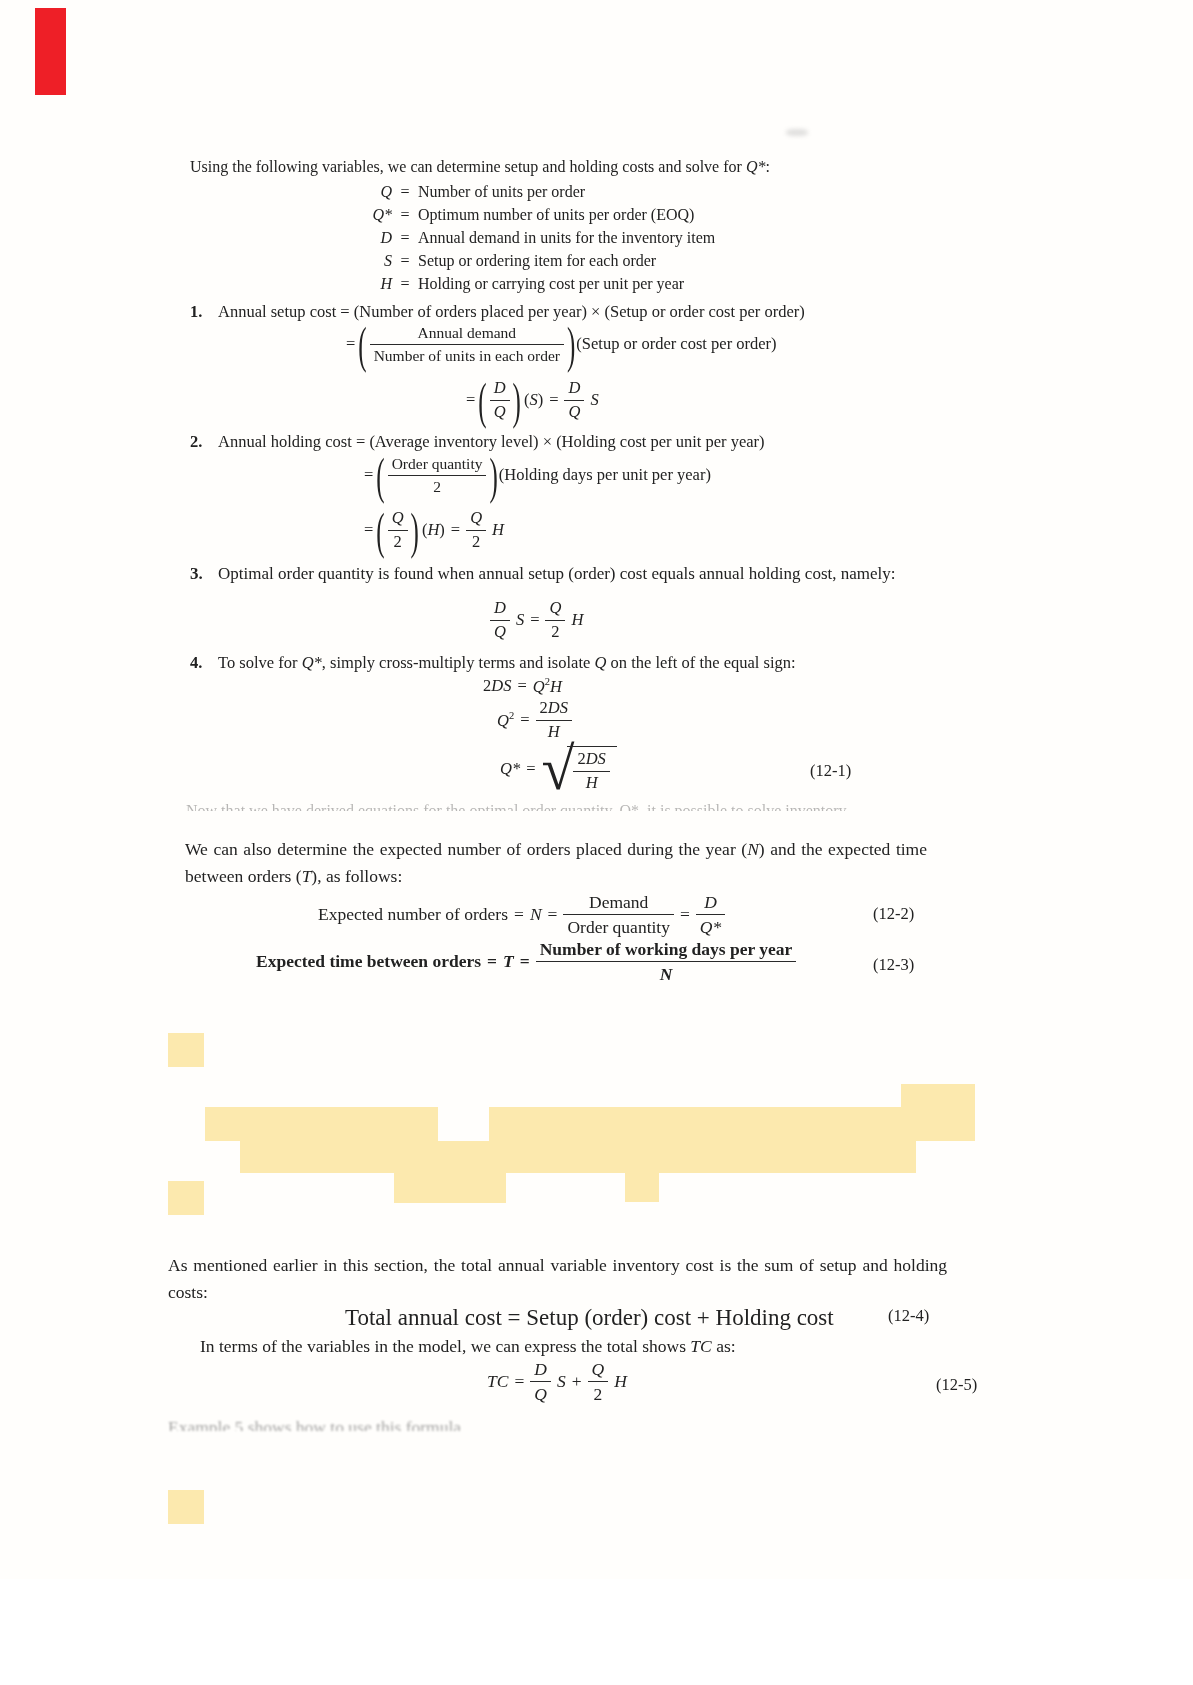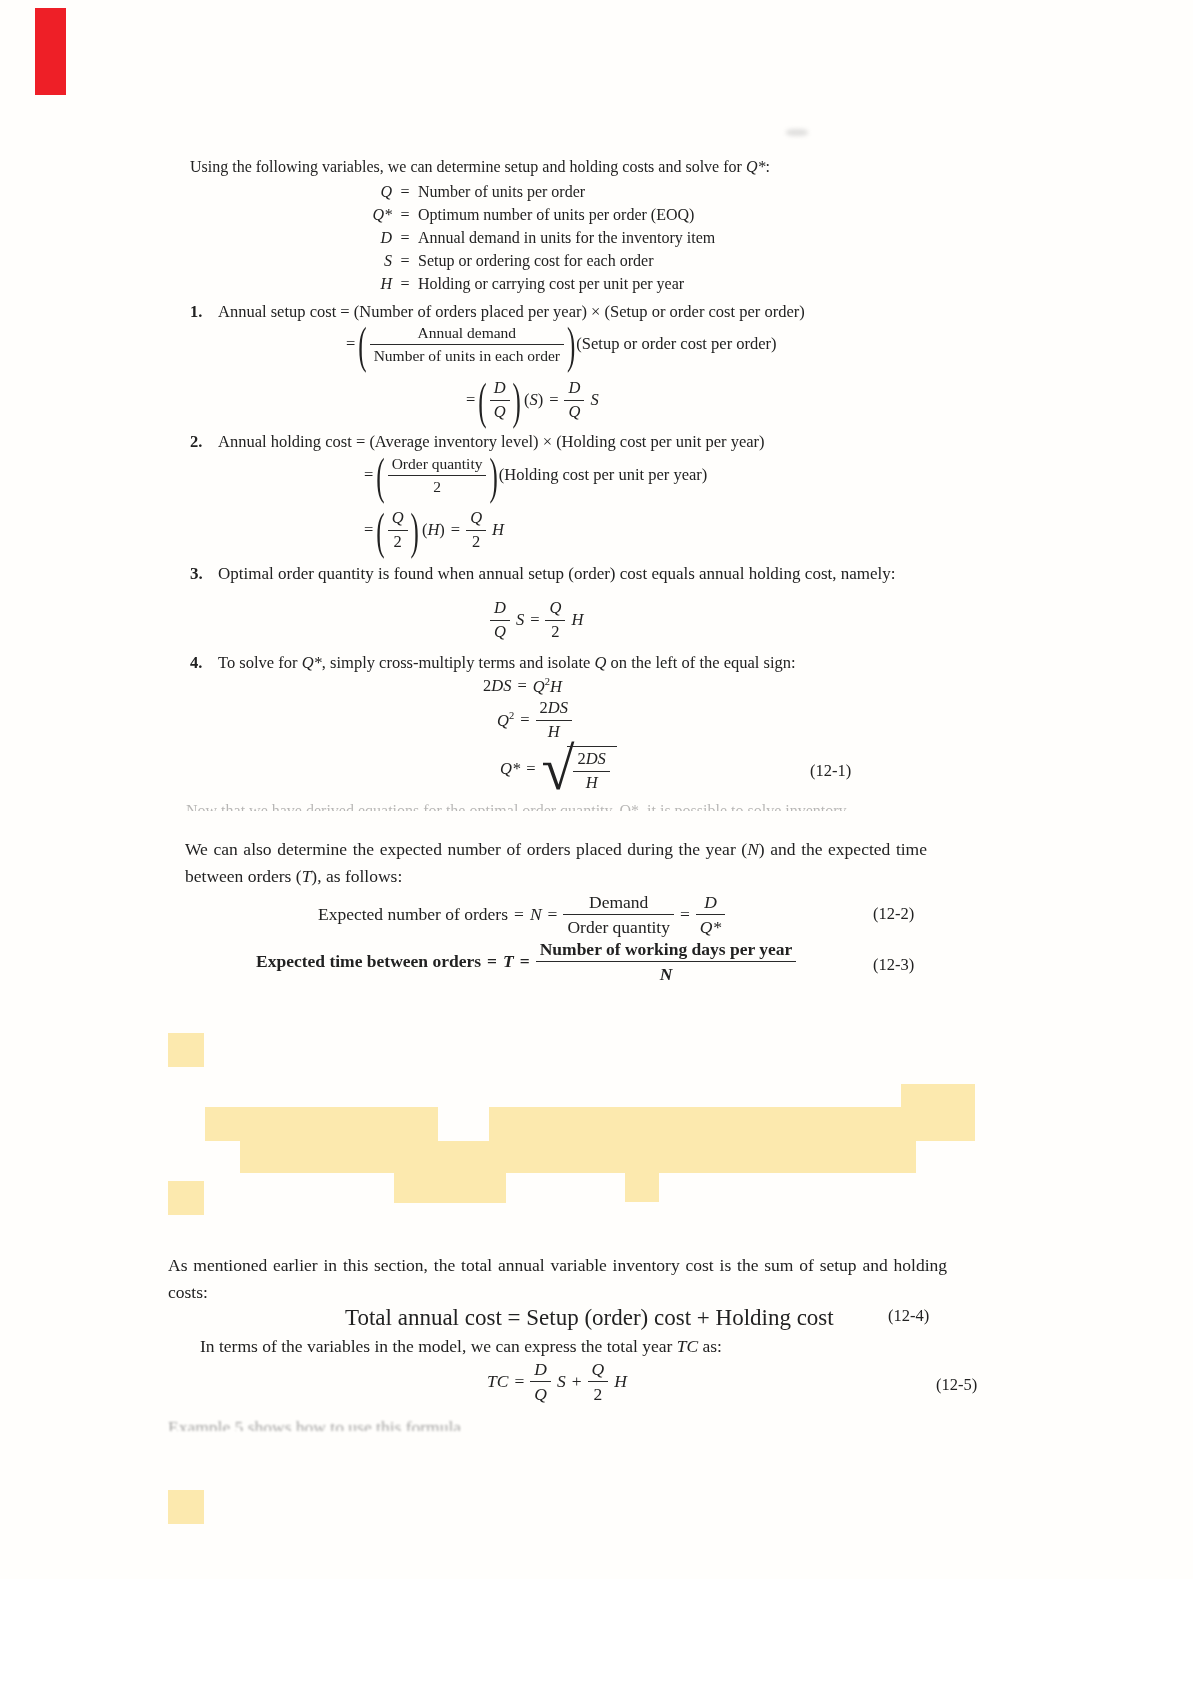--- a/index.html
+++ b/index.html
@@ -65,21 +65,21 @@
       <span class="var-def">Optimum number of units per order (EOQ)</span>
     </div>
     <div class="var-row">
       <span class="var-sym mi">D</span>
       <span class="var-eq">=</span>
       <span class="var-def">Annual demand in units for the inventory item</span>
     </div>
     <div class="var-row">
       <span class="var-sym mi">S</span>
       <span class="var-eq">=</span>
-      <span class="var-def">Setup or ordering cost for each order</span>
+      <span class="var-def">Setup or ordering item for each order</span>
     </div>
     <div class="var-row">
       <span class="var-sym mi">H</span>
       <span class="var-eq">=</span>
       <span class="var-def">Holding or carrying cost per unit per year</span>
     </div>
   </div>
 
   <div class="abs item" style="left:190px;top:300px;width:760px;">
     <span class="marker">1.</span>
@@ -120,21 +120,21 @@
   </div>
 
   <div class="abs meq" style="left:364px;top:455px;">
     <span>=</span>
     <span class="bp">(</span>
     <span class="frac wordfrac">
       <span class="fn">Order quantity</span>
       <span class="fd">2</span>
     </span>
     <span class="bp">)</span>
-    <span class="tail">(Holding cost per unit per year)</span>
+    <span class="tail">(Holding days per unit per year)</span>
   </div>
 
   <div class="abs meq" style="left:364px;top:509px;">
     <span>=</span>
     <span class="bp">(</span>
     <span class="frac">
       <span class="fn mi">Q</span>
       <span class="fd">2</span>
     </span>
     <span class="bp">)</span>
@@ -245,21 +245,21 @@
   <div class="hl" style="left:394px;top:1173px;width:112px;height:30px;"></div>
   <div class="hl" style="left:168px;top:1181px;width:36px;height:34px;"></div>
   <div class="hl" style="left:168px;top:1490px;width:36px;height:34px;"></div>
 
   <div class="abs fs17 just" style="left:168px;top:1252px;width:779px;">As mentioned earlier in this section, the total annual variable inventory cost is the sum of setup and holding costs:</div>
 
   <div class="abs" style="left:345px;top:1305px;font-size:23px;">Total annual cost = Setup (order) cost + Holding cost</div>
   <div class="eqnum" style="left:888px;top:1306px;">(12-4)</div>
 
   <div class="abs fs17" style="left:200px;top:1333px;">
-    <span>In terms of the variables in the model, we can express the total year </span><span class="mi">TC</span><span> as:</span>
+    <span>In terms of the variables in the model, we can express the total shows </span><span class="mi">TC</span><span> as:</span>
   </div>
 
   <div class="abs meq big" style="left:487px;top:1359px;">
     <span class="mi">TC</span>
     <span>=</span>
     <span class="frac">
       <span class="fn mi">D</span>
       <span class="fd mi">Q</span>
     </span>
     <span class="mi">S</span>

